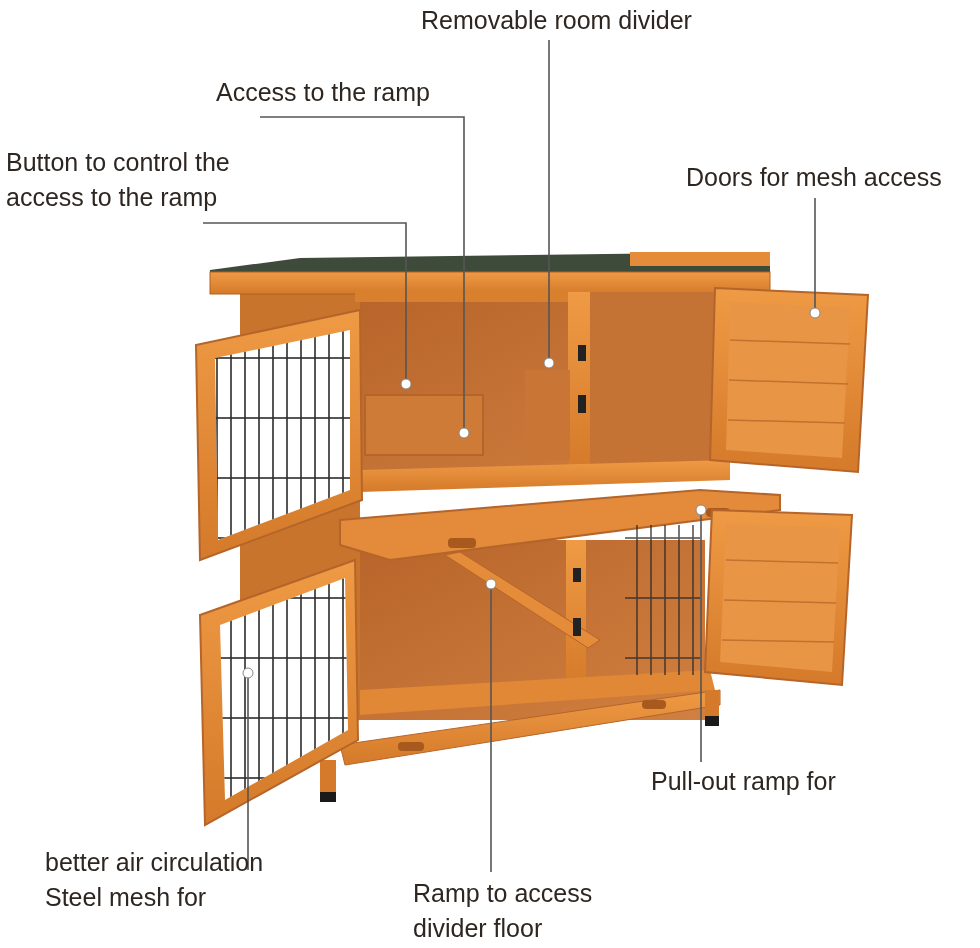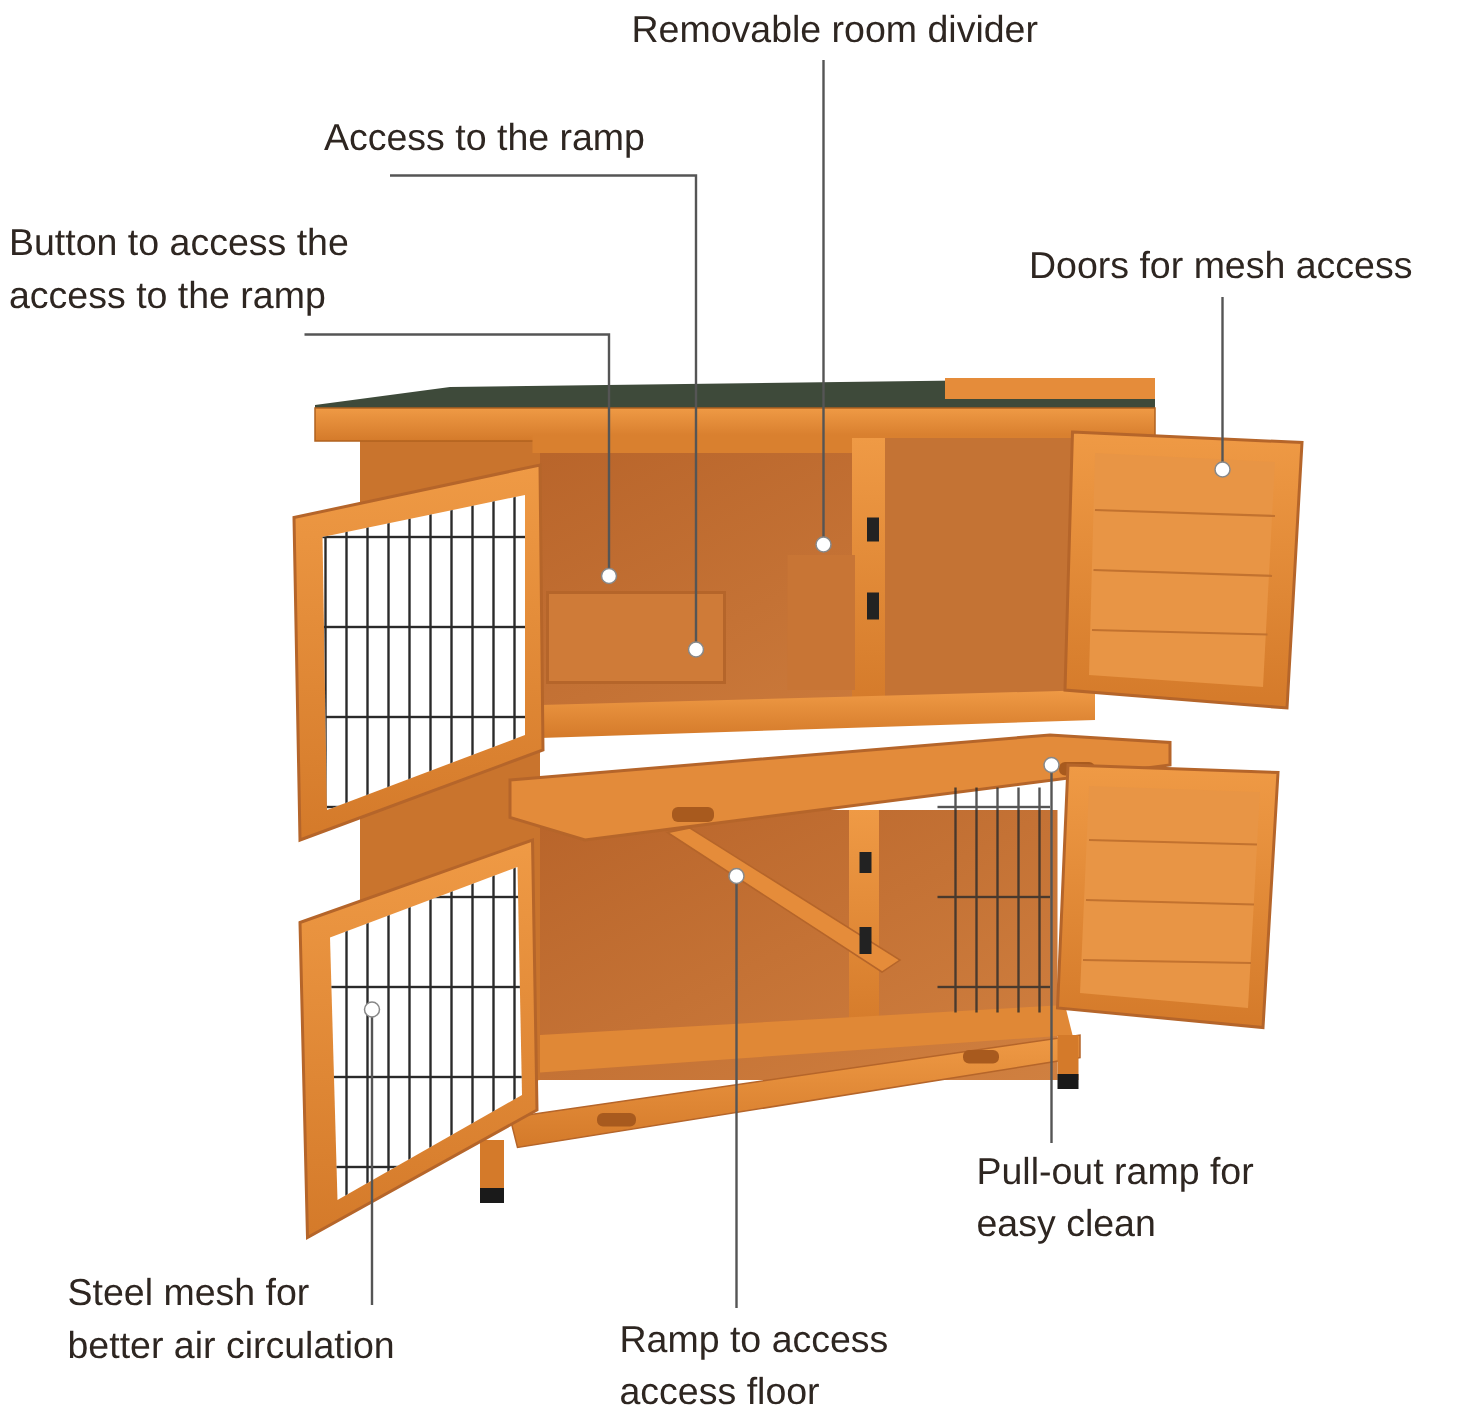--- a/index.html
+++ b/index.html
@@ -138,36 +138,35 @@
 
   <div class="label" style="left:421px; top:3px;">
     <div>Removable room divider</div>
   </div>
 
   <div class="label" style="left:216px; top:75px;">
     <div>Access to the ramp</div>
   </div>
 
   <div class="label" style="left:6px; top:145px;">
-    <div>Button to access the</div>
+    <div>Button to control the</div>
     <div>access to the ramp</div>
   </div>
 
   <div class="label" style="left:686px; top:160px;">
     <div>Doors for mesh access</div>
   </div>
 
   <div class="label" style="left:651px; top:764px;">
     <div>Pull-out ramp for</div>
-    <div>easy clean</div>
   </div>
 
   <div class="label" style="left:45px; top:845px;">
+    <div>better air circulation</div>
     <div>Steel mesh for</div>
-    <div>better air circulation</div>
   </div>
 
   <div class="label" style="left:413px; top:876px;">
     <div>Ramp to access</div>
-    <div>access floor</div>
+    <div>divider floor</div>
   </div>
 
 </div>
 
 </body></html>

